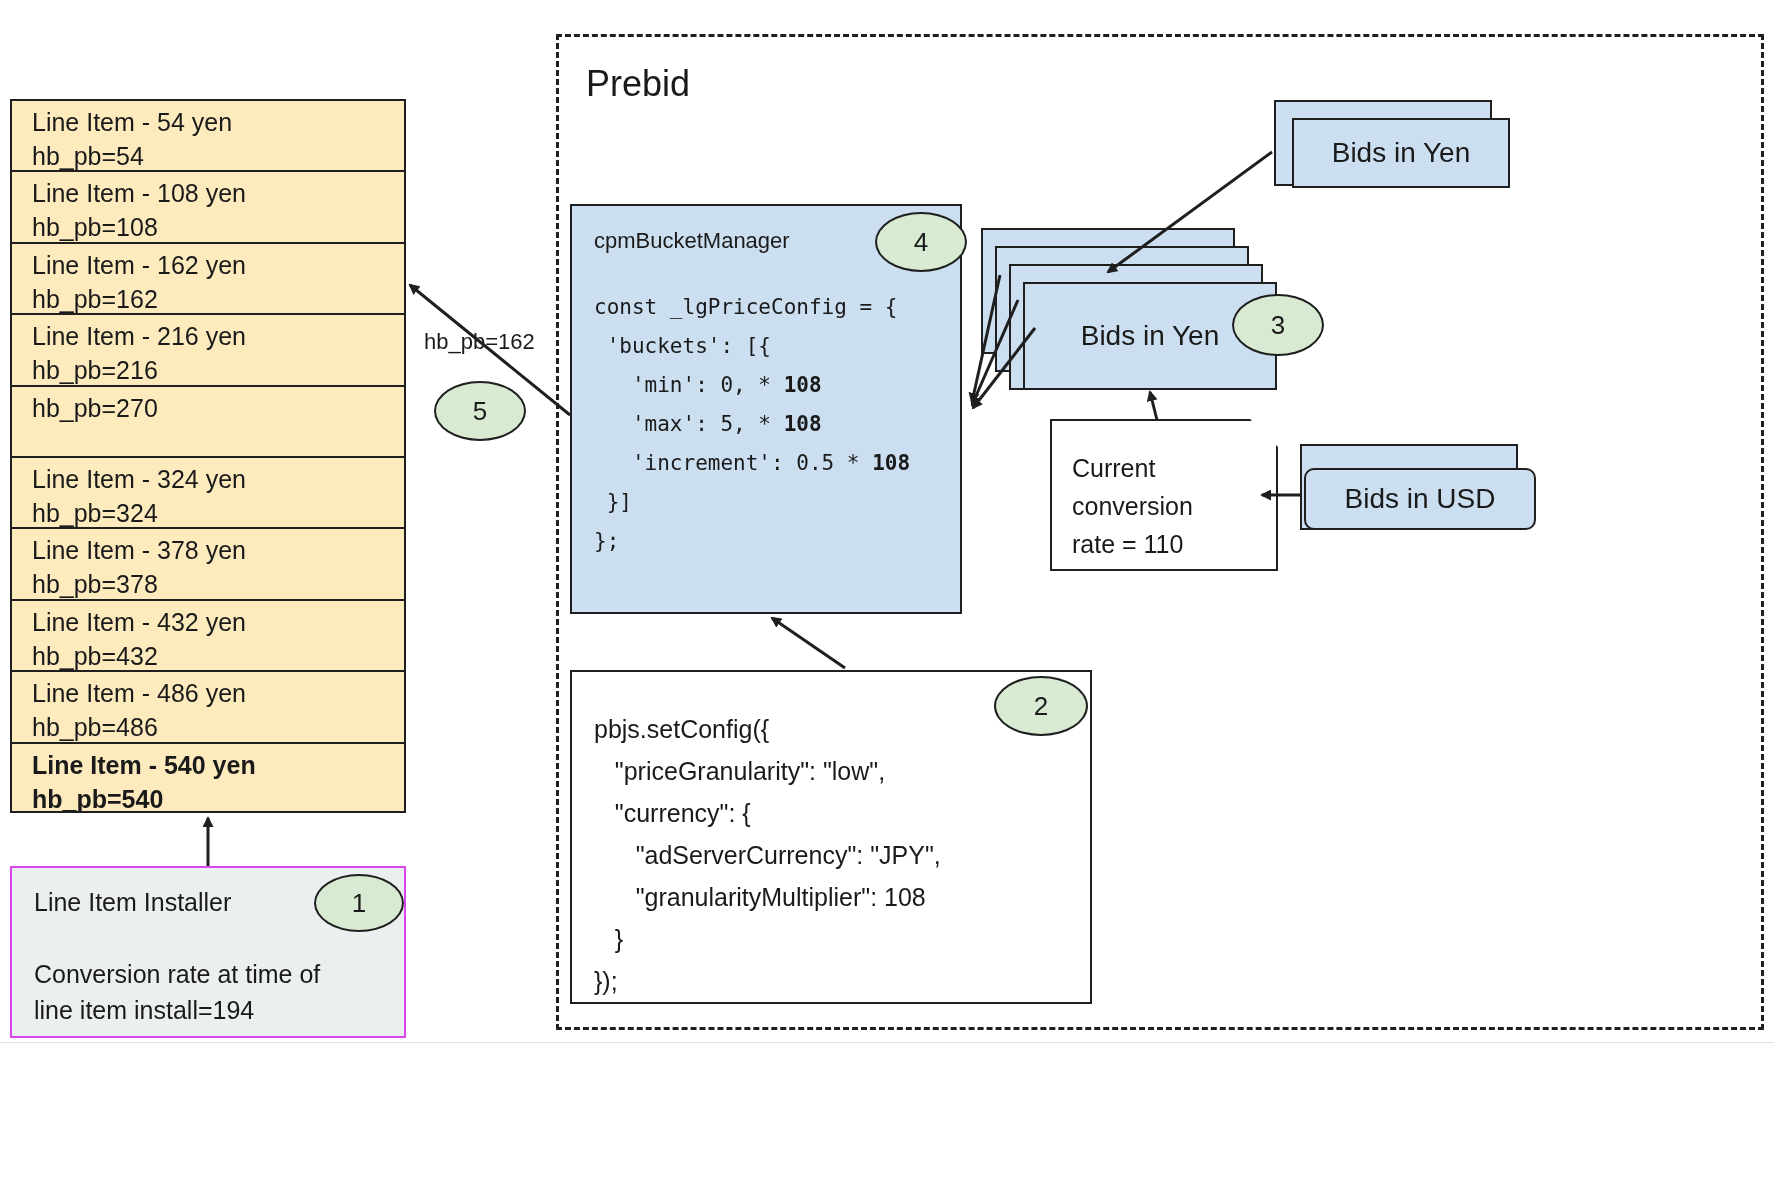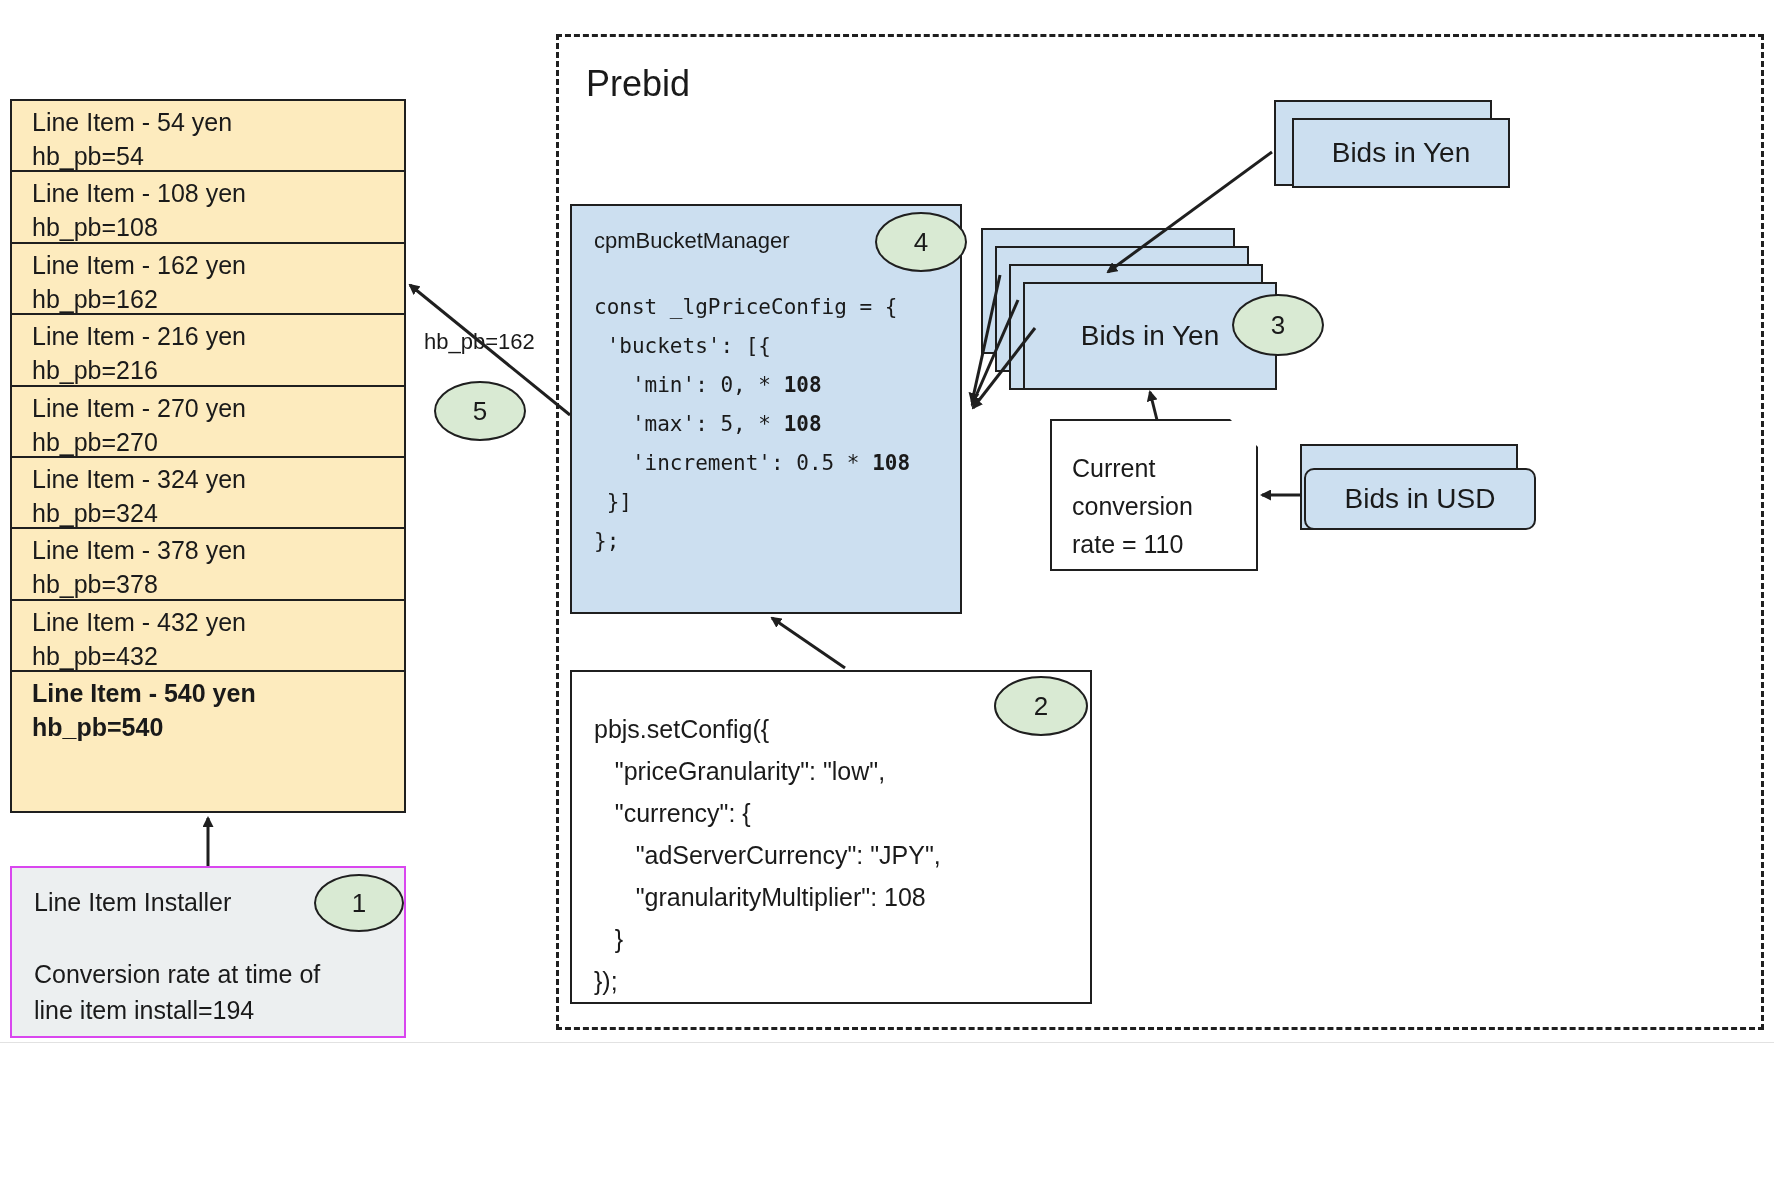--- a/index.html
+++ b/index.html
@@ -43,21 +43,21 @@
   #setcfg{left:570px;top:670px;width:522px;height:334px;background:#ffffff;}
   #setcfg .code{position:absolute;left:22px;top:36px;font-size:25px;line-height:42px;white-space:pre;}
 
   
   .stack{position:absolute;}
   .card{position:absolute;box-sizing:border-box;border:2px solid #1f1f1f;background:#ccdff0;}
   .card span{position:absolute;left:0;right:0;top:50%;transform:translateY(-50%);
              text-align:center;font-size:28px;color:#1a1a1a;}
 
   
-  #note{position:absolute;left:1050px;top:419px;width:208px;height:152px;}
+  #note{position:absolute;left:1050px;top:419px;width:228px;height:152px;}
   #note .body{position:absolute;inset:0;background:#ffffff;
        border:2px solid #1f1f1f;box-sizing:border-box;
        clip-path:polygon(0 0, calc(100% - 28px) 0, 100% 28px, 100% 100%, 0 100%);}
   #note .txt{position:absolute;left:22px;top:30px;font-size:25px;line-height:38px;white-space:pre;}
 
   
   .num{position:absolute;background:#d9ead3;border:2px solid #1f1f1f;
        border-radius:50%;display:flex;align-items:center;justify-content:center;
        font-size:26px;color:#1a1a1a;box-sizing:border-box;}
 
@@ -83,34 +83,37 @@
       </div>
       <div class="li-row">
         <div>Line Item - 162 yen</div>
         <div>hb_pb=162</div>
       </div>
       <div class="li-row">
         <div>Line Item - 216 yen</div>
         <div>hb_pb=216</div>
       </div>
       <div class="li-row">
-        <div>Line Item - 270 yen</div>
         <div>hb_pb=270</div>
       </div>
       <div class="li-row">
         <div>Line Item - 324 yen</div>
         <div>hb_pb=324</div>
       </div>
       <div class="li-row">
         <div>Line Item - 378 yen</div>
         <div>hb_pb=378</div>
       </div>
       <div class="li-row">
         <div>Line Item - 432 yen</div>
         <div>hb_pb=432</div>
+      </div>
+      <div class="li-row">
+        <div>Line Item - 486 yen</div>
+        <div>hb_pb=486</div>
       </div>
       <div class="li-row">
         <div>Line Item - 540 yen</div>
         <div>hb_pb=540</div>
       </div>
     </div>
 
   <div id="installer">
     <div class="t1">Line Item Installer</div>
     <div class="t2">Conversion rate at time of

